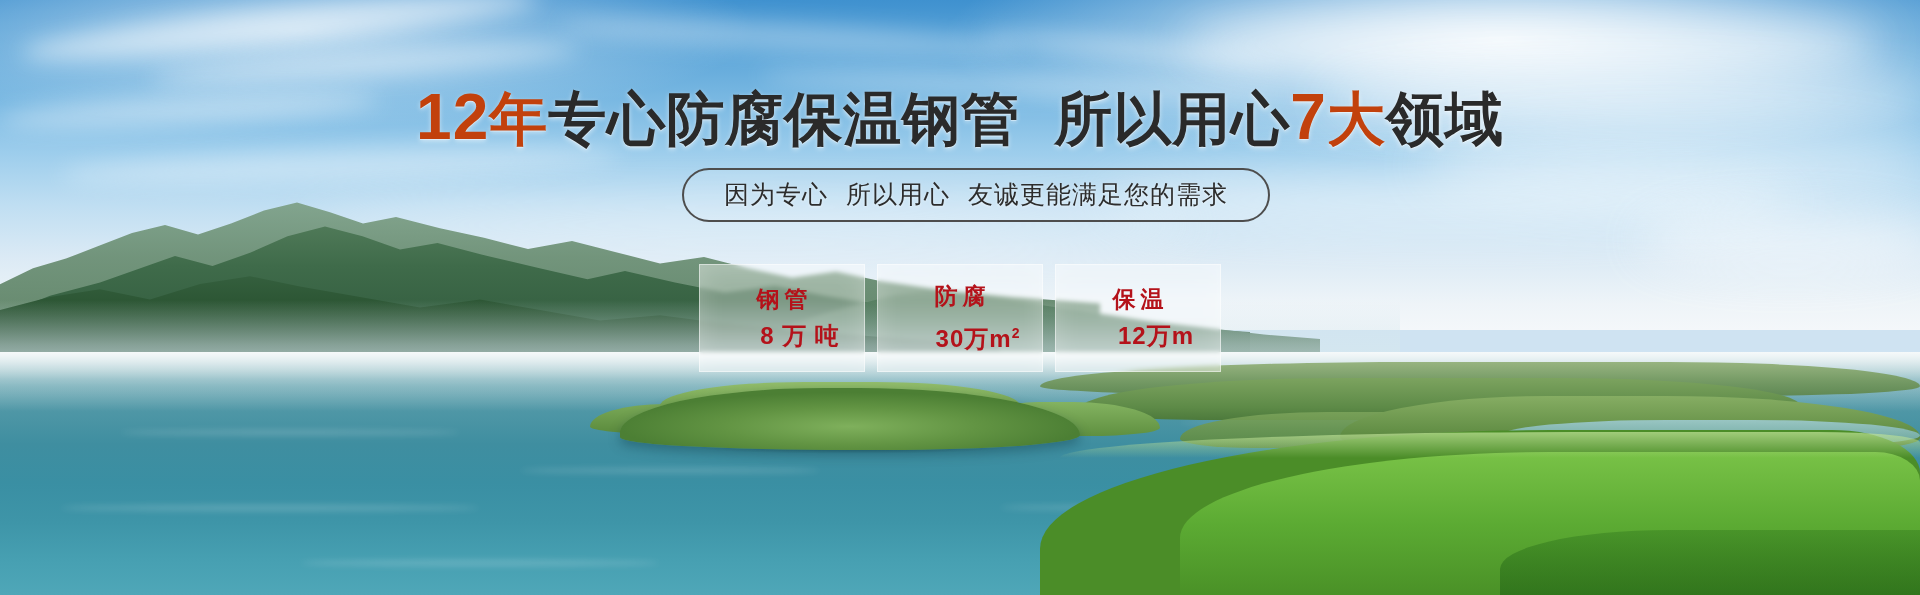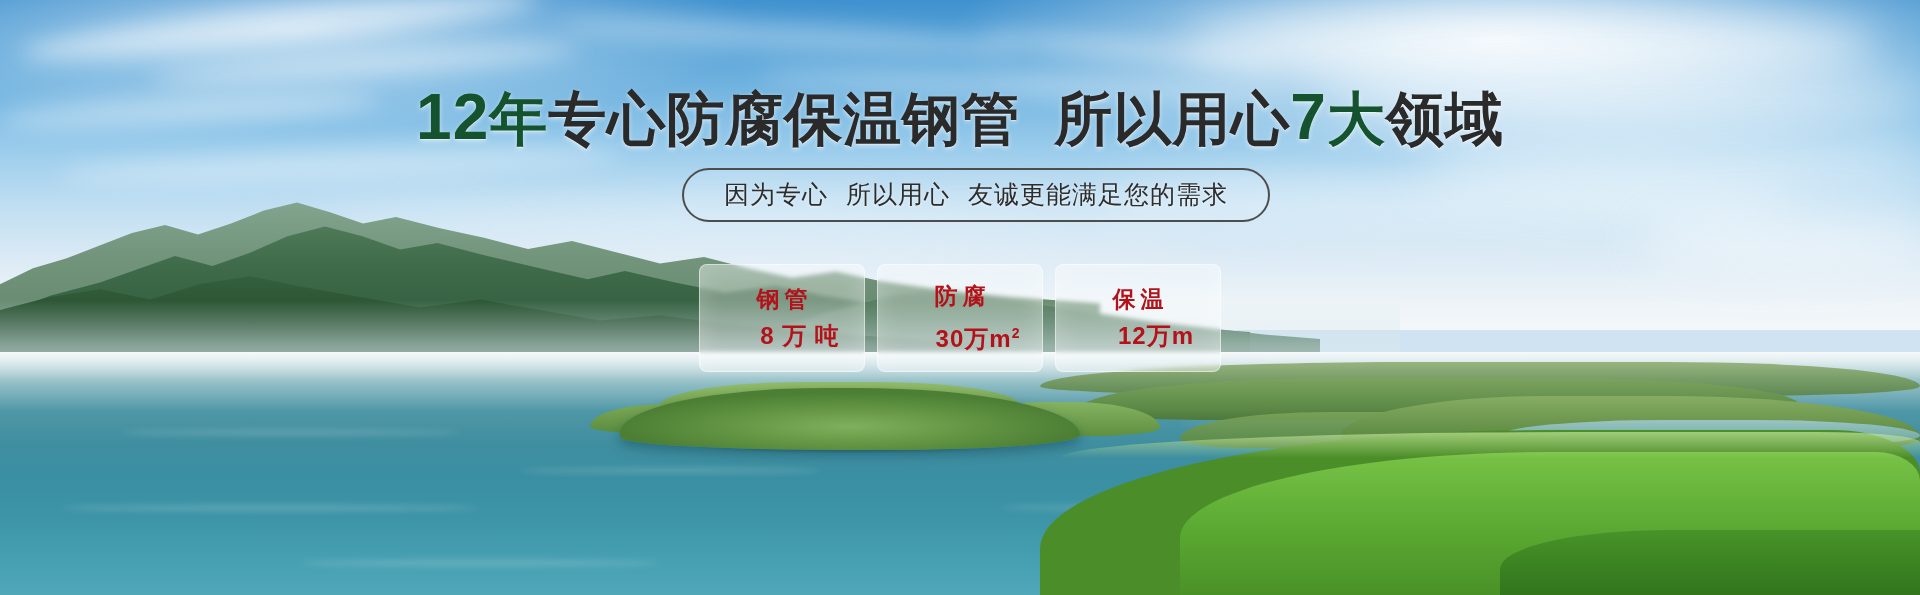--- a/index.html
+++ b/index.html
@@ -191,21 +191,21 @@
   .headline{
     position:absolute; left:0; top:86px; width:1920px;
     text-align:center;
     font-size:58px; line-height:62px;
     font-weight:bold;
     letter-spacing:1px;
     color:#2a2a2a;
     white-space:nowrap;
     text-shadow:0 2px 5px rgba(255,255,255,.55), 0 1px 0 rgba(255,255,255,.4);
   }
-  .headline .hl-red{ color:#14532d; }
+  .headline .hl-red{ color:#c2410c; }
   .headline .hl-num{ font-size:64px; }
   .headline .hl-gap{ display:inline-block; width:34px; }
 
   .subtitle-wrap{
     position:absolute; left:16px; top:168px; width:1920px;
     display:flex; justify-content:center;
   }
   .subtitle{
     border:2px solid #4d4d4d;
     border-radius:30px;
@@ -220,21 +220,21 @@
   }
   .subtitle .sp{ display:inline-block; width:18px; }
 
   
   .cards{
     position:absolute; left:0; top:264px; width:1920px;
     display:flex; justify-content:center; gap:12px;
   }
   .card{
     width:166px; height:108px;
-    border-radius:8px;
+    border-radius:0;
     background:rgba(255,255,255,.34);
     border:1px solid rgba(255,255,255,.55);
     backdrop-filter:blur(2px);
     display:flex; flex-direction:column;
     align-items:center; justify-content:center;
     gap:12px;
     box-shadow:inset 0 0 26px rgba(255,255,255,.22);
   }
   .card-label{
     font-size:23px; line-height:24px;

